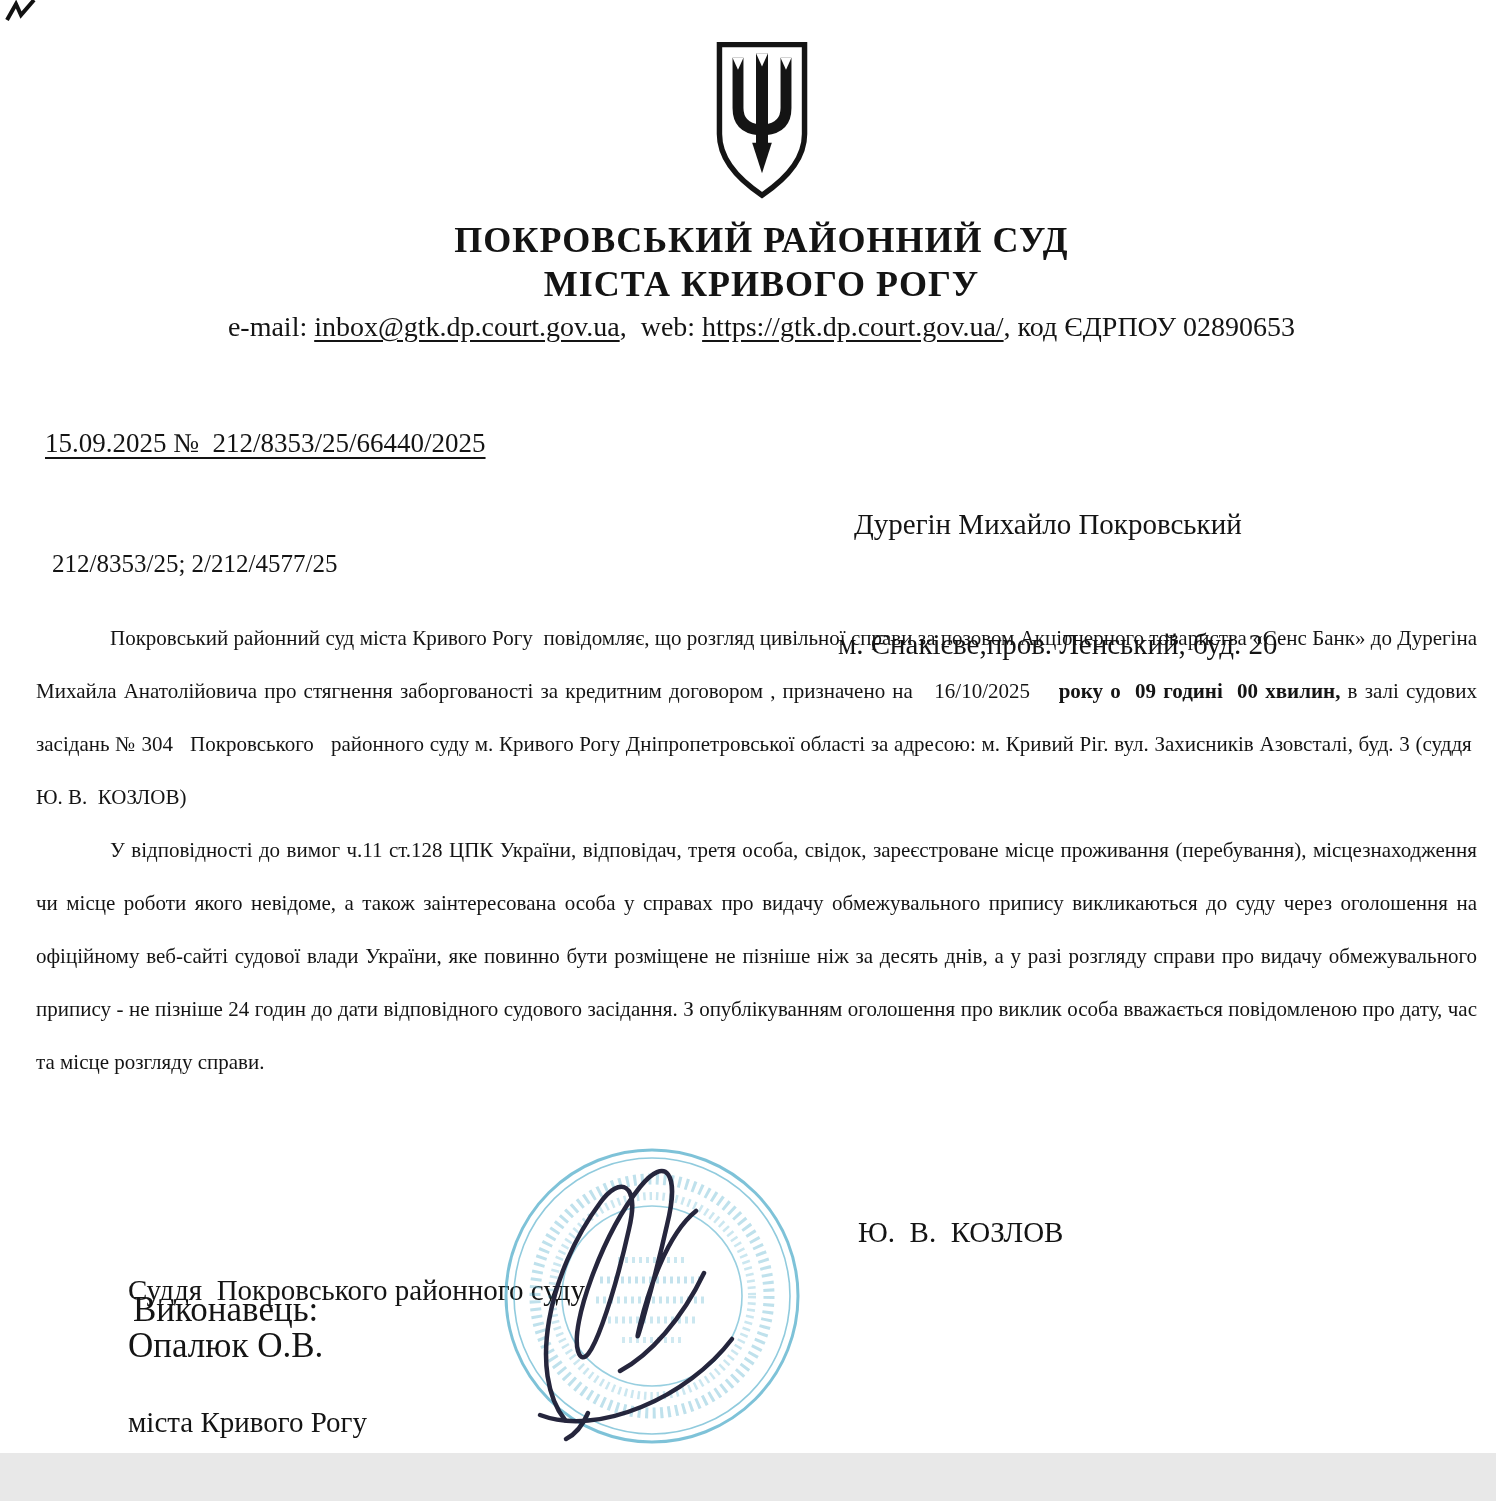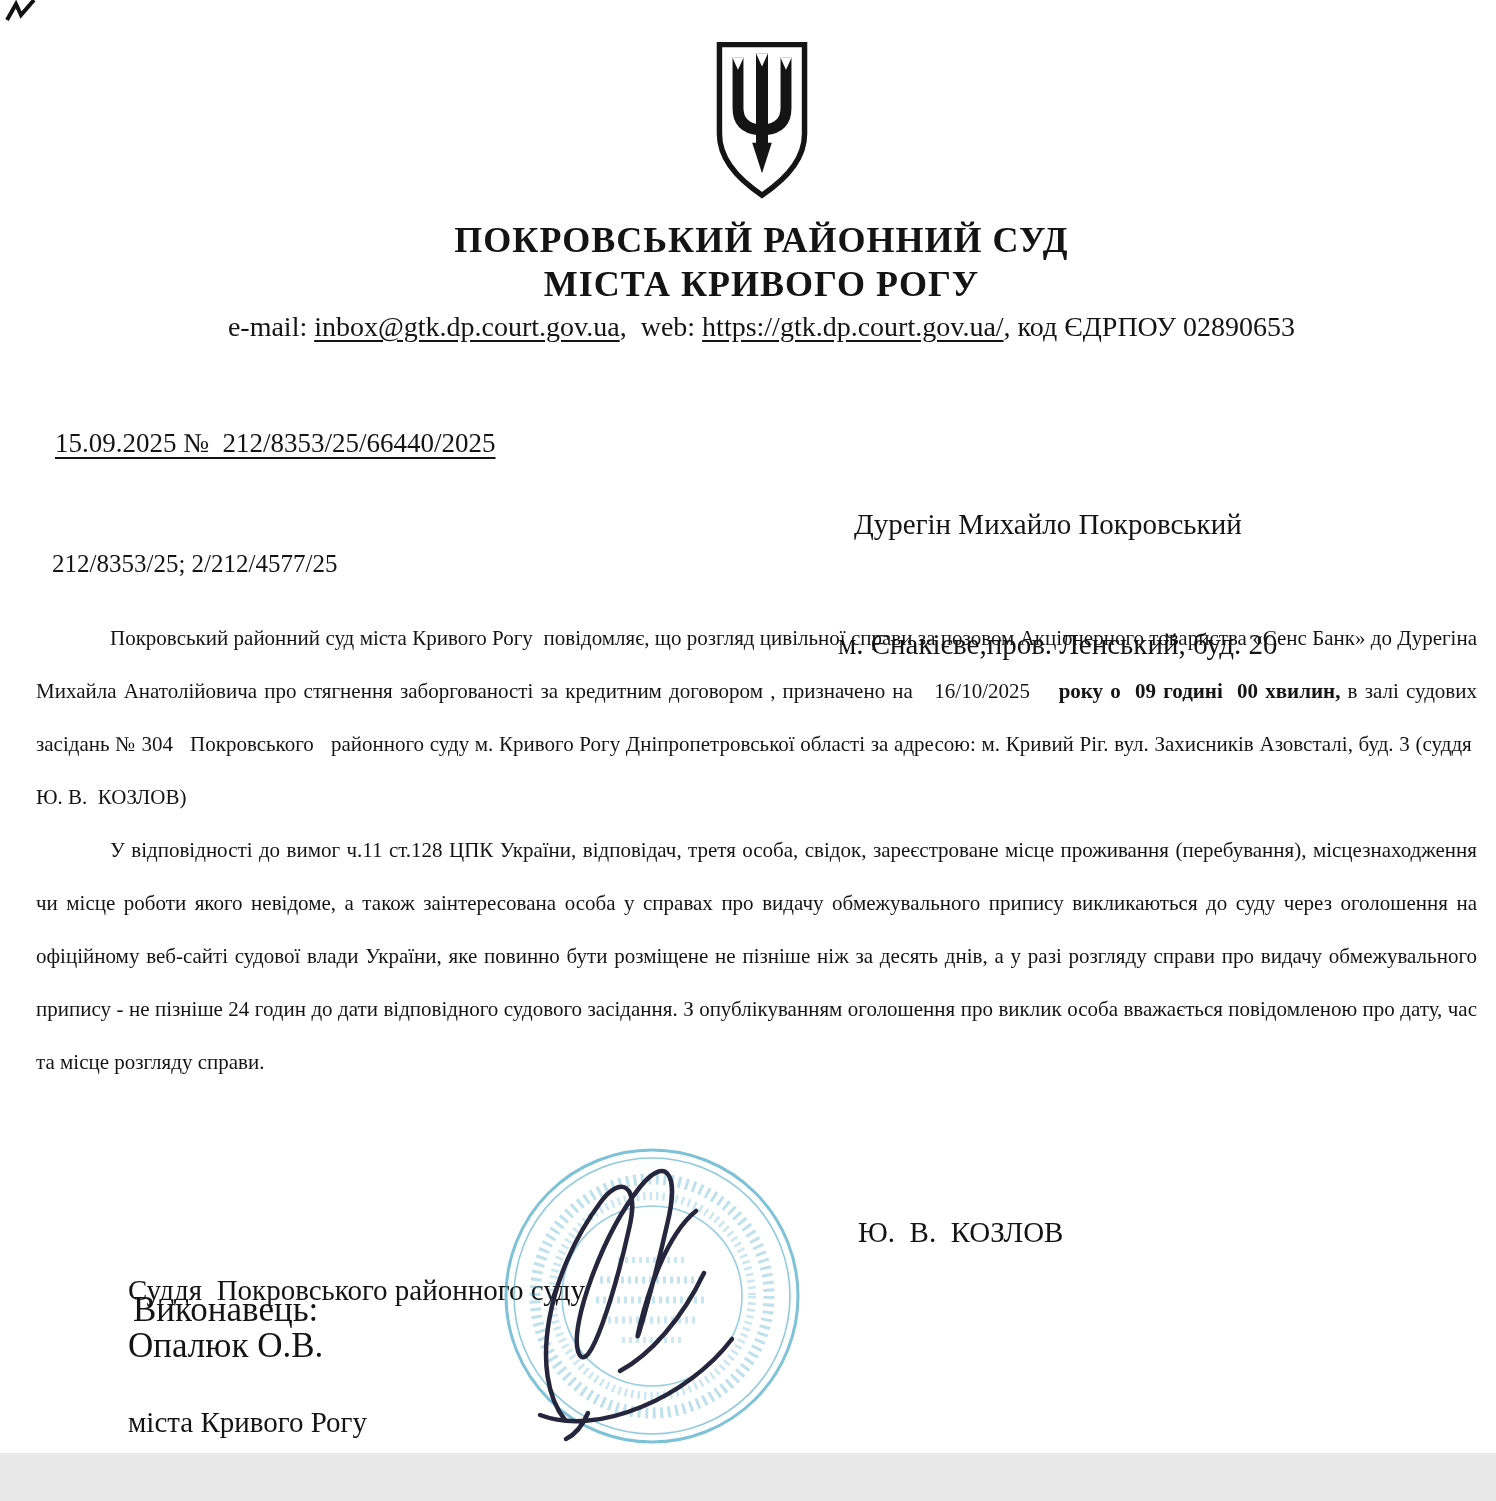--- a/index.html
+++ b/index.html
@@ -26,21 +26,21 @@
   .contact-line {
     font-size: 28px;
     line-height: 37px;
     margin-top: 2px;
   }
   .u { text-decoration: underline; text-underline-offset: 4px; color: inherit; }
   a.u { cursor: pointer; }
 
   .outgoing-number {
     position: absolute;
-    top: 428px; left: 55px;
+    top: 428px; left: 45px;
     font-size: 27px;
     text-decoration: underline;
     text-underline-offset: 5px;
     white-space: pre-wrap;
   }
   .recipient {
     position: absolute;
     top: 424px; left: 838px;
     font-size: 29px;
     line-height: 40px;

